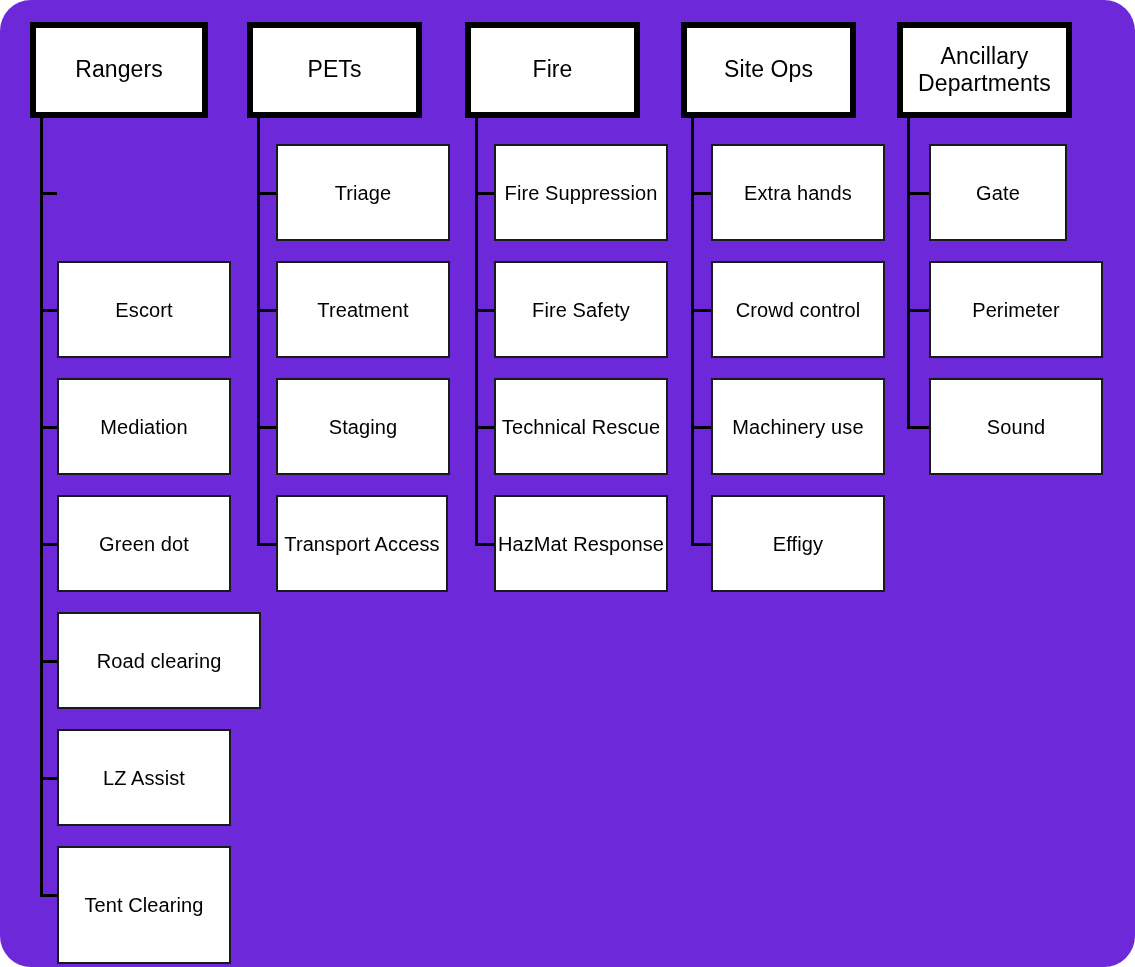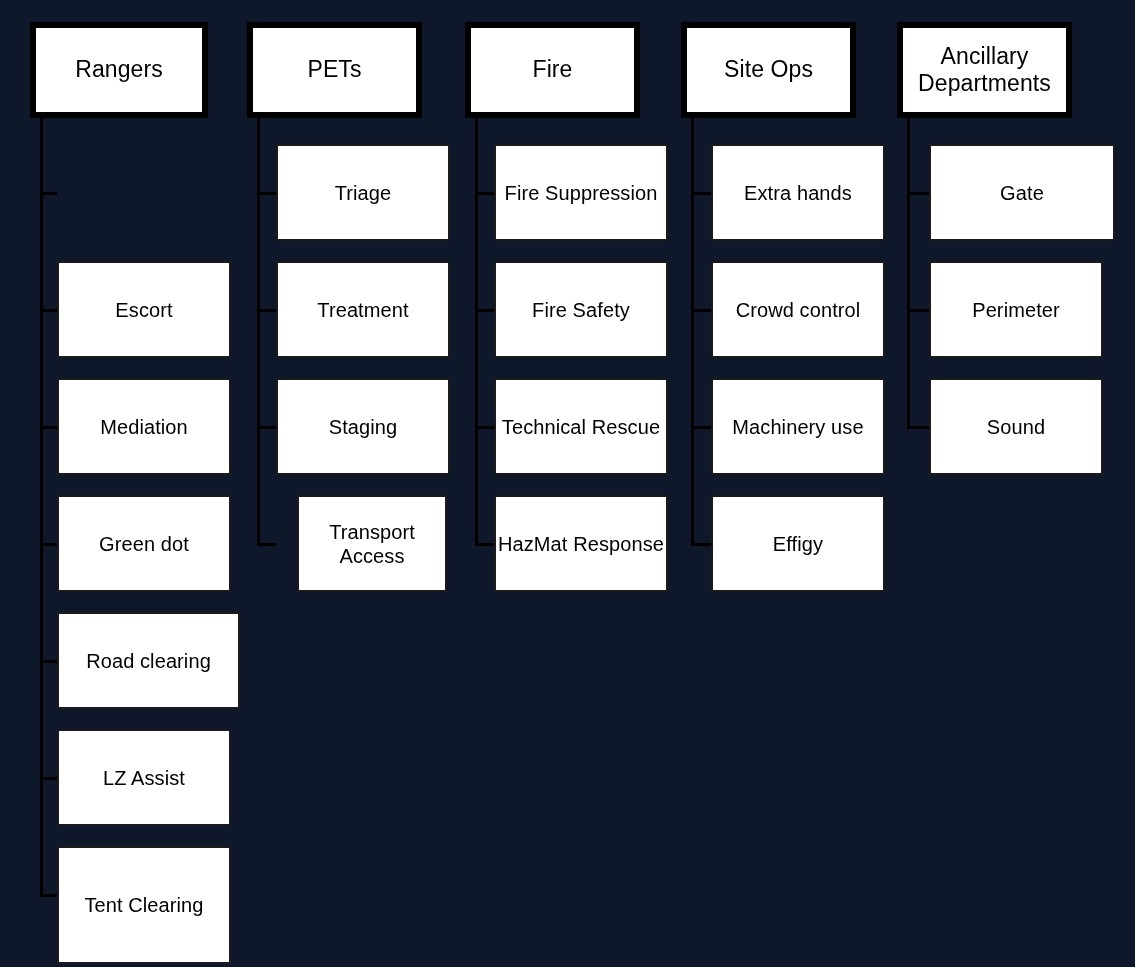--- a/index.html
+++ b/index.html
@@ -13,21 +13,22 @@
     height: 967px;
     font-family: "Liberation Sans", sans-serif;
     color: #000000;
     overflow: hidden;
   }
 
   #chart-root {
     position: relative;
     width: 1135px;
     height: 967px;
-    background: #0f172a;
+    background: #6d28d9;
+    border-radius: 31px;
   }
 
   .column {
     position: absolute;
     top: 0;
   }
 
   
   .head-box {
     position: absolute;
@@ -78,37 +79,37 @@
       <div class="head-box" style="left: 30px; top: 22px; width: 178px; height: 96px; pointer-events: auto;">Rangers</div>
       <div class="trunk" style="left: 40px; top: 118px; height: 776.5px;"></div>
       <div class="stub" style="left: 40px; top: 191.5px; width: 17px;"></div>
       <div class="stub" style="left: 40px; top: 308.5px; width: 17px;"></div>
       <div class="child-box" style="left: 57px; top: 261px; width: 174px; height: 97px; pointer-events: auto;">Escort</div>
       <div class="stub" style="left: 40px; top: 425.5px; width: 17px;"></div>
       <div class="child-box" style="left: 57px; top: 378px; width: 174px; height: 97px; pointer-events: auto;">Mediation</div>
       <div class="stub" style="left: 40px; top: 542.5px; width: 17px;"></div>
       <div class="child-box" style="left: 57px; top: 495px; width: 174px; height: 97px; pointer-events: auto;">Green dot</div>
       <div class="stub" style="left: 40px; top: 659.5px; width: 17px;"></div>
-      <div class="child-box" style="left: 57px; top: 612px; width: 183px; height: 97px; pointer-events: auto;">Road clearing</div>
+      <div class="child-box" style="left: 57px; top: 612px; width: 204px; height: 97px; pointer-events: auto;">Road clearing</div>
       <div class="stub" style="left: 40px; top: 776.5px; width: 17px;"></div>
       <div class="child-box" style="left: 57px; top: 729px; width: 174px; height: 97px; pointer-events: auto;">LZ Assist</div>
       <div class="stub" style="left: 40px; top: 893.5px; width: 17px;"></div>
       <div class="child-box" style="left: 57px; top: 846px; width: 174px; height: 118px; pointer-events: auto;">Tent Clearing</div>
     </div>
     <div class="column" style="left: 0px; width: 1135px; height: 967px; pointer-events: none;">
       <div class="head-box" style="left: 247px; top: 22px; width: 175px; height: 96px; pointer-events: auto;">PETs</div>
       <div class="trunk" style="left: 257px; top: 118px; height: 425.5px;"></div>
       <div class="stub" style="left: 257px; top: 191.5px; width: 19px;"></div>
       <div class="child-box" style="left: 276px; top: 144px; width: 174px; height: 97px; pointer-events: auto;">Triage</div>
       <div class="stub" style="left: 257px; top: 308.5px; width: 19px;"></div>
       <div class="child-box" style="left: 276px; top: 261px; width: 174px; height: 97px; pointer-events: auto;">Treatment</div>
       <div class="stub" style="left: 257px; top: 425.5px; width: 19px;"></div>
       <div class="child-box" style="left: 276px; top: 378px; width: 174px; height: 97px; pointer-events: auto;">Staging</div>
       <div class="stub" style="left: 257px; top: 542.5px; width: 19px;"></div>
-      <div class="child-box" style="left: 276px; top: 495px; width: 150px; height: 97px; pointer-events: auto; margin-left: 21px;">Transport Access</div>
+      <div class="child-box" style="left: 276px; top: 495px; width: 172px; height: 97px; pointer-events: auto;">Transport Access</div>
     </div>
     <div class="column" style="left: 0px; width: 1135px; height: 967px; pointer-events: none;">
       <div class="head-box" style="left: 465px; top: 22px; width: 175px; height: 96px; pointer-events: auto;">Fire</div>
       <div class="trunk" style="left: 475px; top: 118px; height: 425.5px;"></div>
       <div class="stub" style="left: 475px; top: 191.5px; width: 19px;"></div>
       <div class="child-box" style="left: 494px; top: 144px; width: 174px; height: 97px; pointer-events: auto;">Fire Suppression</div>
       <div class="stub" style="left: 475px; top: 308.5px; width: 19px;"></div>
       <div class="child-box" style="left: 494px; top: 261px; width: 174px; height: 97px; pointer-events: auto;">Fire Safety</div>
       <div class="stub" style="left: 475px; top: 425.5px; width: 19px;"></div>
       <div class="child-box" style="left: 494px; top: 378px; width: 174px; height: 97px; pointer-events: auto;">Technical Rescue</div>
@@ -124,19 +125,19 @@
       <div class="child-box" style="left: 711px; top: 261px; width: 174px; height: 97px; pointer-events: auto;">Crowd control</div>
       <div class="stub" style="left: 691px; top: 425.5px; width: 20px;"></div>
       <div class="child-box" style="left: 711px; top: 378px; width: 174px; height: 97px; pointer-events: auto;">Machinery use</div>
       <div class="stub" style="left: 691px; top: 542.5px; width: 20px;"></div>
       <div class="child-box" style="left: 711px; top: 495px; width: 174px; height: 97px; pointer-events: auto;">Effigy</div>
     </div>
     <div class="column" style="left: 0px; width: 1135px; height: 967px; pointer-events: none;">
       <div class="head-box" style="left: 897px; top: 22px; width: 175px; height: 96px; pointer-events: auto;">Ancillary Departments</div>
       <div class="trunk" style="left: 907px; top: 118px; height: 308.5px;"></div>
       <div class="stub" style="left: 907px; top: 191.5px; width: 22px;"></div>
-      <div class="child-box" style="left: 929px; top: 144px; width: 186px; height: 97px; pointer-events: auto;">Gate</div>
+      <div class="child-box" style="left: 929px; top: 144px; width: 138px; height: 97px; pointer-events: auto;">Gate</div>
       <div class="stub" style="left: 907px; top: 308.5px; width: 22px;"></div>
       <div class="child-box" style="left: 929px; top: 261px; width: 174px; height: 97px; pointer-events: auto;">Perimeter</div>
       <div class="stub" style="left: 907px; top: 425.5px; width: 22px;"></div>
       <div class="child-box" style="left: 929px; top: 378px; width: 174px; height: 97px; pointer-events: auto;">Sound</div>
     </div>
   </div>
 
 </body></html>

